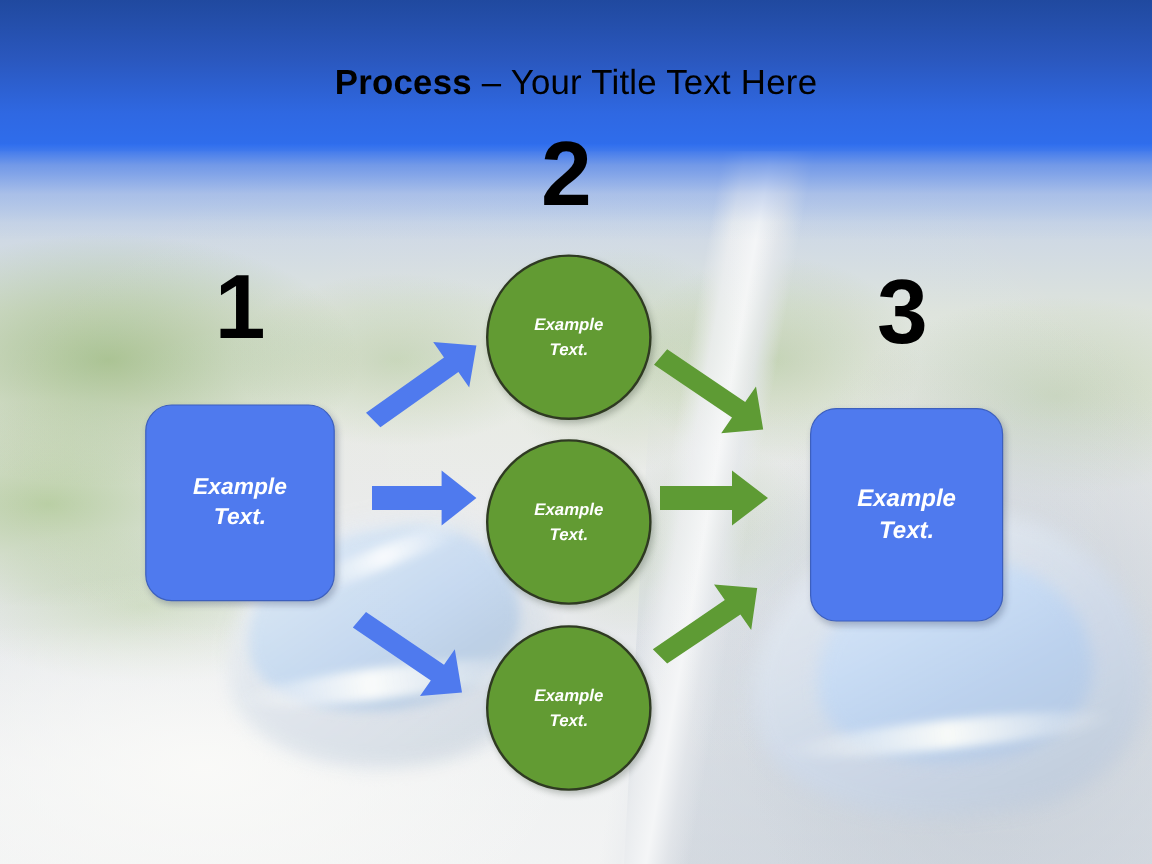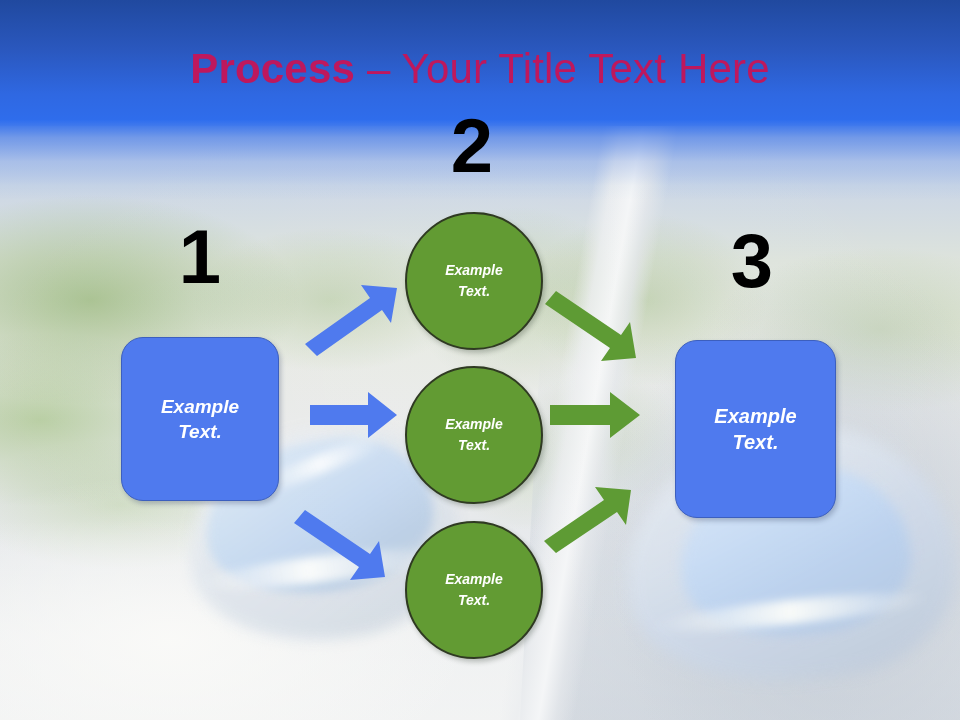--- a/index.html
+++ b/index.html
@@ -140,22 +140,22 @@
   }
   .header-fade {
     position: absolute;
     left: 0; top: 120px; width: 960px; height: 80px;
     background: linear-gradient(to bottom, rgba(47,110,238,1) 0%, rgba(110,150,232,.85) 22%, rgba(168,190,233,.55) 52%, rgba(210,222,234,.18) 82%, rgba(222,228,230,0) 100%);
   }
   .slide-title {
     position: absolute;
     left: 0; top: 48px; width: 960px;
     text-align: center;
-    color: #be185d;
-    font-size: 42px;
+    color: #000000;
+    font-size: 29px;
     line-height: 42px;
     letter-spacing: .2px;
     white-space: nowrap;
   }
   .slide-title .t-bold { font-weight: bold; }
   .slide-title .t-light { font-weight: normal; }
 
   
   .step-num {
     position: absolute;

